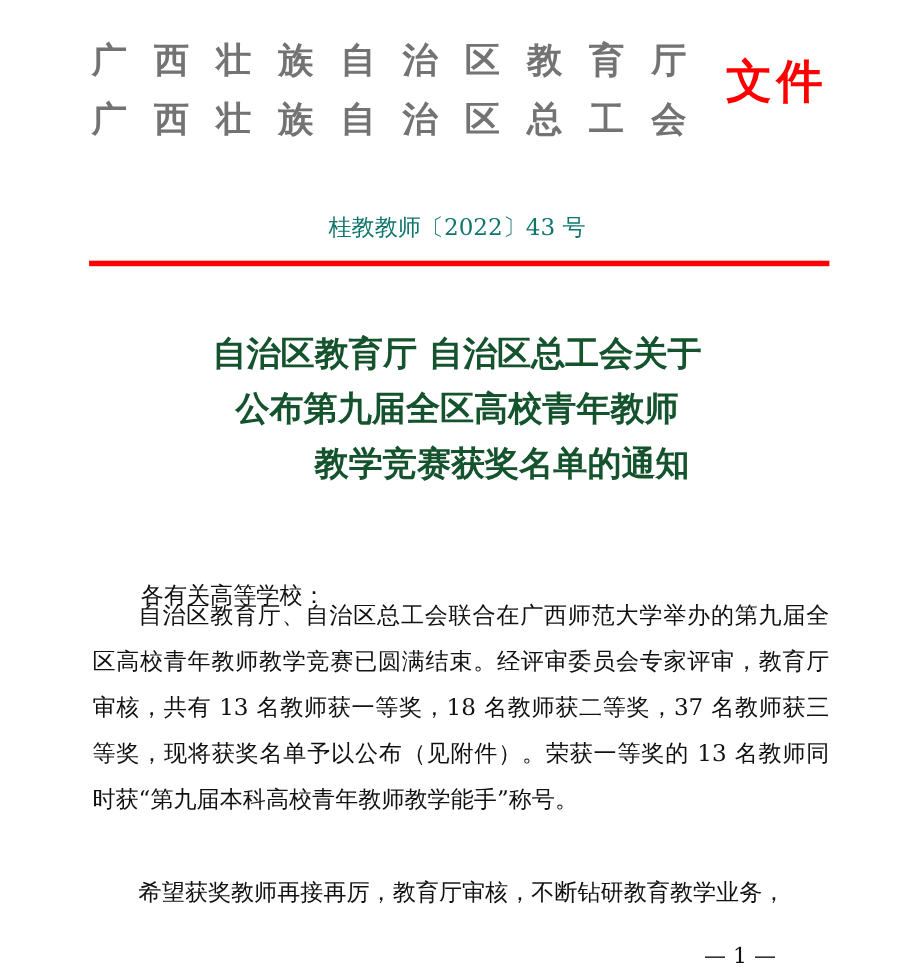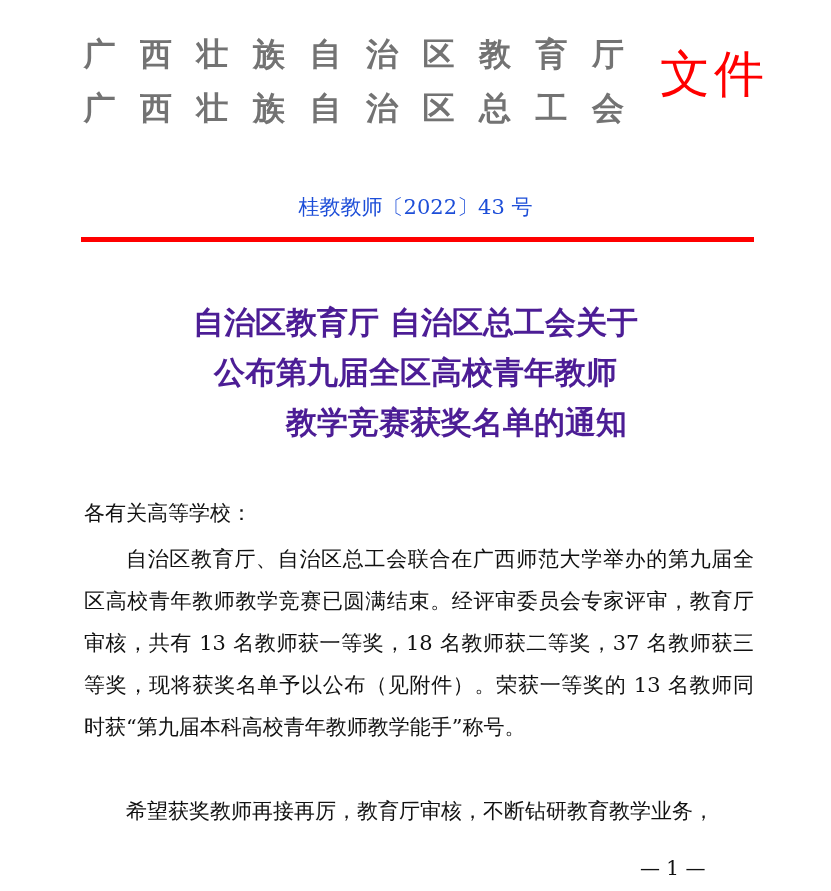--- a/index.html
+++ b/index.html
@@ -5,33 +5,33 @@
   html, body { margin: 0; padding: 0; background: #ffffff; }
   body { width: 831px; height: 891px; position: relative; overflow: hidden;
          font-family: "DejaVu Serif", "Liberation Serif", serif; color: #000; }
   .header-line { position: absolute; left: 82px; color: #737373;
                  font-family: "DejaVu Serif", serif; font-weight: bold;
                  font-size: 32px; letter-spacing: 22px; white-space: nowrap; line-height: 40px; }
   .header-line span { display: inline-block; width: 35px; margin-right: 21.5px; text-align: center; letter-spacing: 0; }
   #hl1 { top: 34px; }
   #hl2 { top: 88px; }
   .wenjian { position: absolute; left: 660px; top: 44px; color: #ff0000;
-             font-family: "DejaVu Serif", serif; font-weight: normal; font-size: 50px; line-height: 60px;
+             font-family: "DejaVu Serif", serif; font-weight: bold; font-size: 42px; line-height: 60px;
              letter-spacing: 4px; white-space: nowrap; }
   .doc-number { position: absolute; top: 193px; left: 0; width: 831px; text-align: center;
-                font-family: "DejaVu Serif", serif; font-size: 21px; line-height: 28px; color: #1d4ed8; }
+                font-family: "DejaVu Serif", serif; font-size: 21px; line-height: 28px; color: #0f766e; }
   .red-rule { position: absolute; left: 81px; top: 237px; width: 673px; height: 5px; background: #ff0000; }
   .title { position: absolute; left: 0; width: 831px; text-align: center;
-           font-family: "DejaVu Serif", serif; font-weight: bold; font-size: 31px; line-height: 50px; color: #4c1d95; }
+           font-family: "DejaVu Serif", serif; font-weight: bold; font-size: 31px; line-height: 50px; color: #14532d; }
   #t1 { top: 297px; }
   #t2 { top: 347px; }
   #t3 { top: 397px; margin-left: 41px; }
   .body-text { position: absolute; left: 84px; width: 670px; font-family: "DejaVu Serif", serif;
                font-size: 21px; color: #111; }
-  .salutation { top: 498px; line-height: 30px; }
+  .salutation { top: 526px; line-height: 30px; margin-left: 44px; }
   .para { text-align: justify; line-height: 42px; text-indent: 42px; }
   #p1 { top: 538px; }
   #p2 { top: 790px; }
   .page-number { position: absolute; top: 856px; left: 640px; font-family: "DejaVu Serif", serif;
                  font-size: 20px; color: #111; white-space: nowrap; }
 </style>
 </head>
 <body>
 
 <div>

